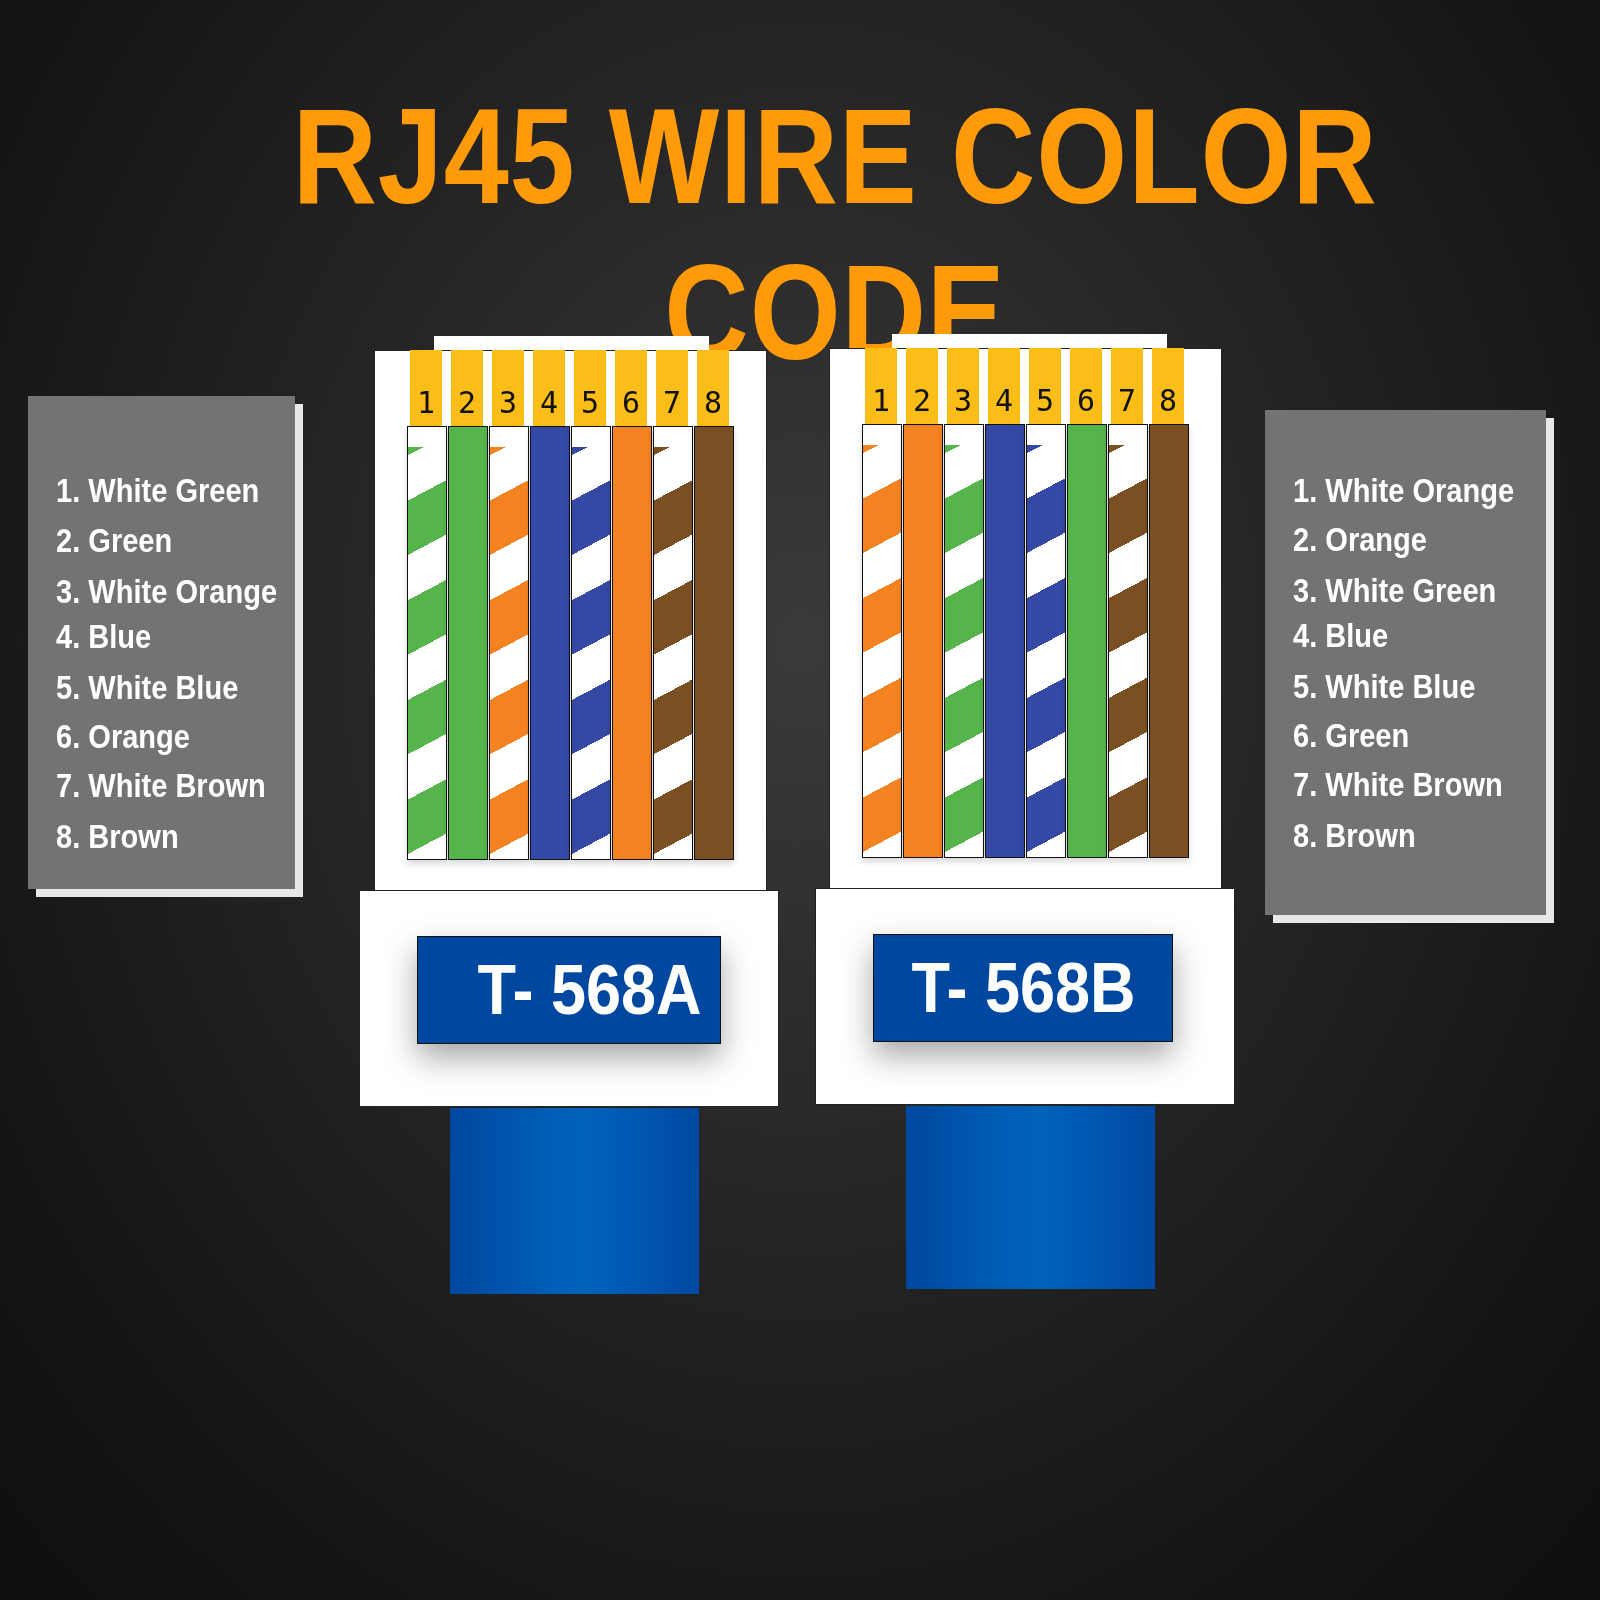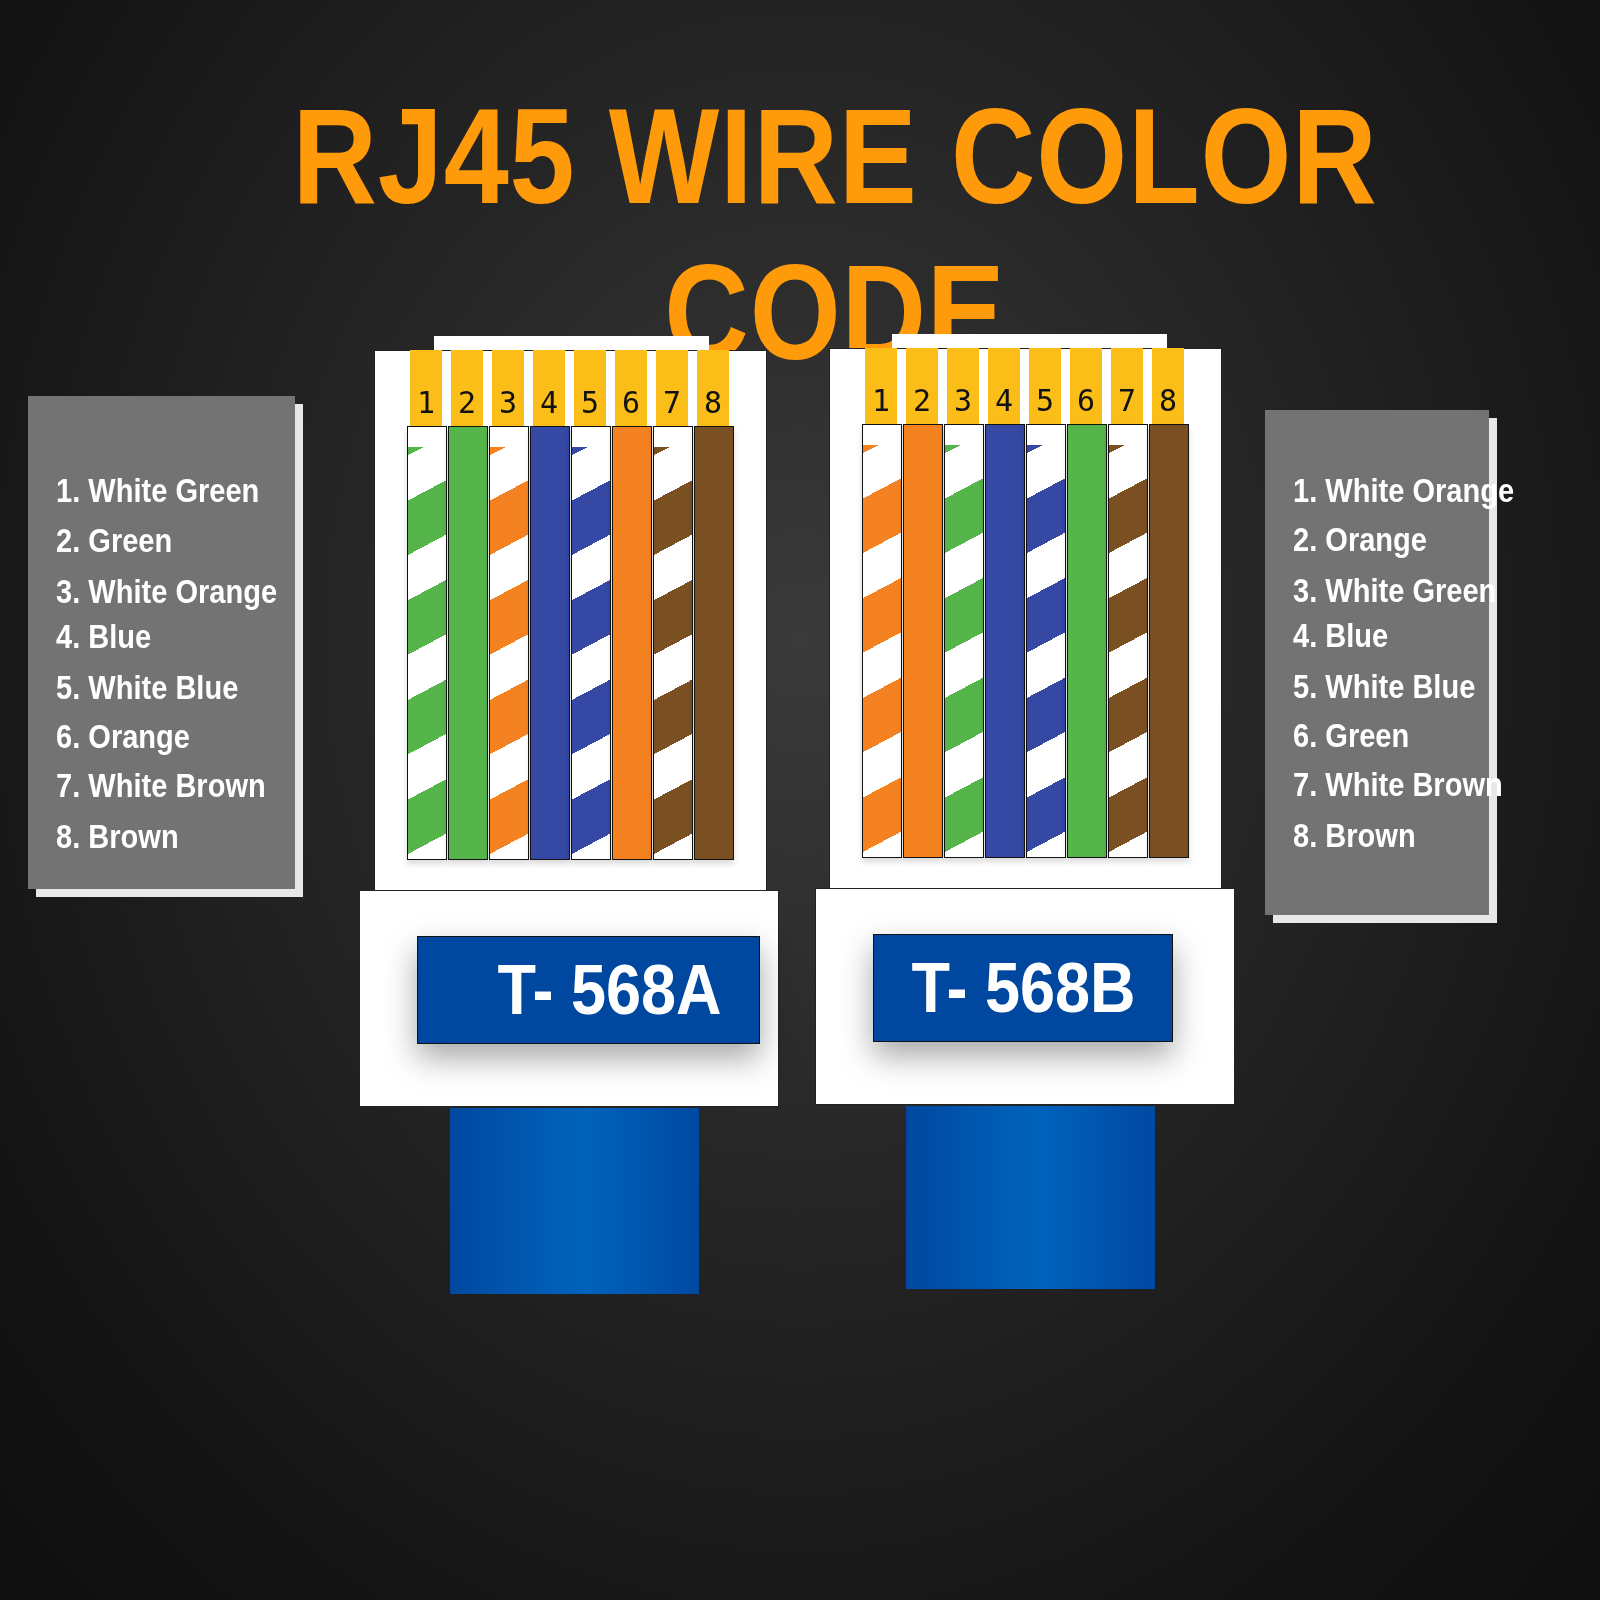--- a/index.html
+++ b/index.html
@@ -62,21 +62,21 @@
     <li style="top:126px;">2. Green</li>
     <li style="top:177px;">3. White Orange</li>
     <li style="top:222px;">4. Blue</li>
     <li style="top:273px;">5. White Blue</li>
     <li style="top:322px;">6. Orange</li>
     <li style="top:371px;">7. White Brown</li>
     <li style="top:422px;">8. Brown</li>
   </ul>
 </div>
 
-<div class="legend-box" style="left:1265px; top:410px; width:224px; height:505px;">
+<div class="legend-box" style="left:1265px; top:410px; width:281px; height:505px;">
   <ul>
     <li style="top:62px;">1. White Orange</li>
     <li style="top:111px;">2. Orange</li>
     <li style="top:162px;">3. White Green</li>
     <li style="top:207px;">4. Blue</li>
     <li style="top:258px;">5. White Blue</li>
     <li style="top:307px;">6. Green</li>
     <li style="top:356px;">7. White Brown</li>
     <li style="top:407px;">8. Brown</li>
   </ul>
@@ -101,21 +101,21 @@
       <div class="wire" style="left: 407px; top: 426px; width: 40px; height: 434px; background: repeating-linear-gradient(-28deg, rgb(255, 255, 255) 0px, rgb(255, 255, 255) 40px, rgb(85, 180, 74) 40px, rgb(85, 180, 74) 88px) 0px 20px;"></div>
       <div class="wire" style="left: 448px; top: 426px; width: 40px; height: 434px; background: rgb(85, 180, 74);"></div>
       <div class="wire" style="left: 489px; top: 426px; width: 40px; height: 434px; background: repeating-linear-gradient(-28deg, rgb(255, 255, 255) 0px, rgb(255, 255, 255) 40px, rgb(245, 130, 32) 40px, rgb(245, 130, 32) 88px) 0px 20px;"></div>
       <div class="wire" style="left: 530px; top: 426px; width: 40px; height: 434px; background: rgb(52, 72, 164);"></div>
       <div class="wire" style="left: 571px; top: 426px; width: 40px; height: 434px; background: repeating-linear-gradient(-28deg, rgb(255, 255, 255) 0px, rgb(255, 255, 255) 40px, rgb(52, 72, 164) 40px, rgb(52, 72, 164) 88px) 0px 20px;"></div>
       <div class="wire" style="left: 612px; top: 426px; width: 40px; height: 434px; background: rgb(245, 130, 32);"></div>
       <div class="wire" style="left: 653px; top: 426px; width: 40px; height: 434px; background: repeating-linear-gradient(-28deg, rgb(255, 255, 255) 0px, rgb(255, 255, 255) 40px, rgb(122, 79, 34) 40px, rgb(122, 79, 34) 88px) 0px 20px;"></div>
       <div class="wire" style="left: 694px; top: 426px; width: 40px; height: 434px; background: rgb(122, 79, 34);"></div>
     </div>
   <div class="base" style="left:359px; top:890px; width:420px; height:217px;"></div>
-  <div class="label-box" style="left:417px; top:936px; width:343px; height:108px;padding-left:41px;">
+  <div class="label-box" style="left:417px; top:936px; width:304px; height:108px;padding-left:41px;">
     <span>T- 568A</span>
   </div>
   <div class="cable" style="left:450px; top:1108px; width:249px; height:186px;"></div>
 </div>
 
 <div>
   <div class="plug" style="left:0;top:0;">
     <div class="top-tab" style="left:892px; top:334px; width:275px; height:20px;"></div>
     <div class="body" style="left:829px; top:348px; width:391px; height:540px;"></div>
   </div>

